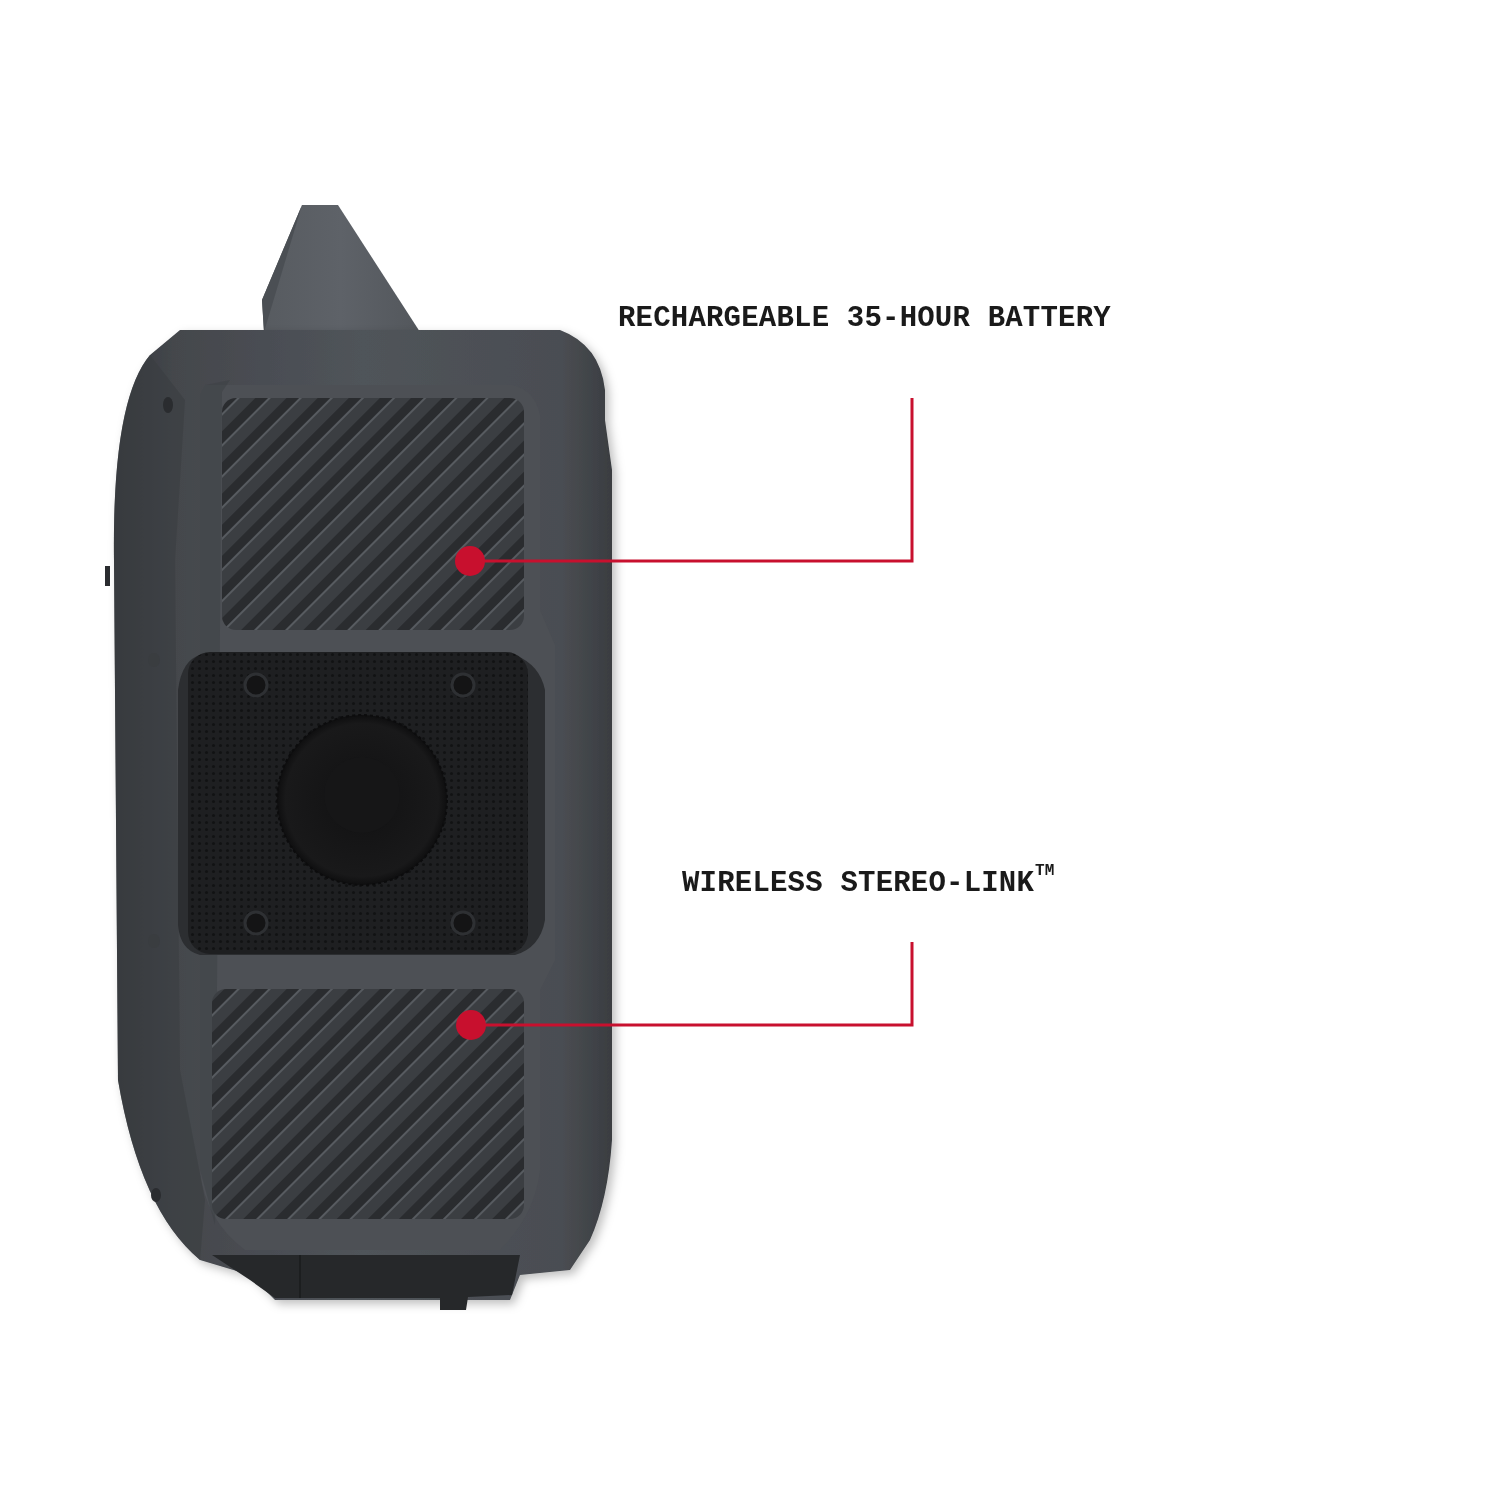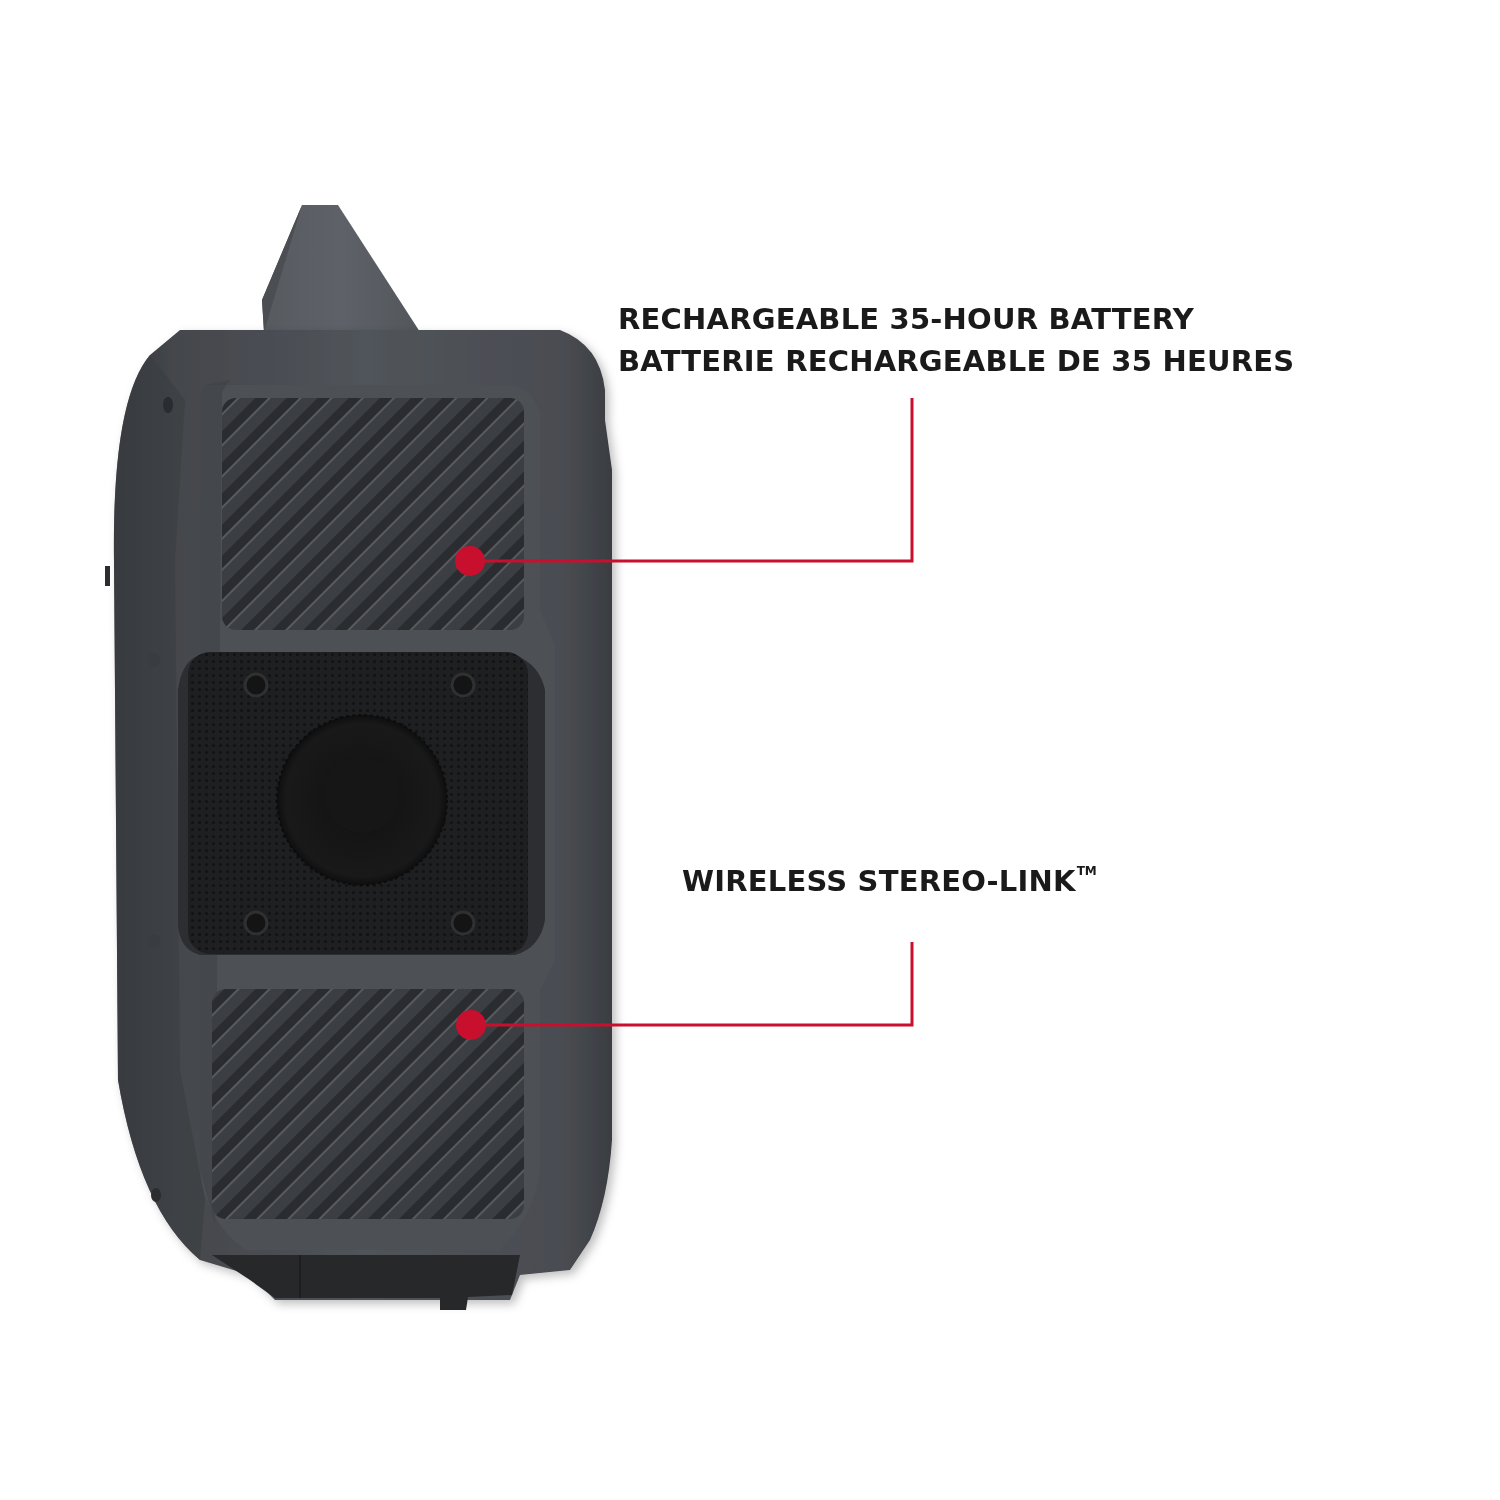--- a/index.html
+++ b/index.html
@@ -1,22 +1,22 @@
 <!DOCTYPE html>
 <html><head>
 <meta charset="utf-8">
 <style>
   html, body { margin: 0; padding: 0; background: #ffffff; }
   body { width: 1500px; height: 1500px; position: relative; overflow: hidden; font-family: "DejaVu Sans", "Liberation Sans", sans-serif; }
   .product { position: absolute; left: 0; top: 0; width: 1500px; height: 1500px; }
   .callout-text { position: absolute; font-family: "DejaVu Sans", sans-serif; font-weight: bold; color: #1a1a1a; text-transform: uppercase; letter-spacing: 0.2px; line-height: 42px; white-space: nowrap; }
-  .callout-text .line { display: block; }
+  .callout-text .line { display: block; font-family: Liberation Mono, monospace; }
   .callout-1 { left: 618px; top: 298px; font-size: 29px; }
   .callout-2 { left: 682px; top: 850px; font-size: 29px; }
-  .sup { font-size: 12px; vertical-align: 16px; letter-spacing: 0; margin-left: 1px; }
+  .sup { font-size: 16px; vertical-align: 16px; letter-spacing: 0; margin-left: 1px; }
 </style>
 </head>
 <body>
 
 <svg class="product" width="1500" height="1500" viewBox="0 0 1500 1500" xmlns="http://www.w3.org/2000/svg">
   <defs>
     <linearGradient id="bodyGrad" x1="0" y1="0" x2="1" y2="0">
       <stop offset="0" stop-color="#34373b"></stop>
       <stop offset="0.12" stop-color="#44474c"></stop>
       <stop offset="0.5" stop-color="#50545a"></stop>
@@ -95,20 +95,19 @@
   </g>
 
   <g>
     <circle cx="471" cy="1025" r="15" fill="#c8102e"></circle>
     <polyline points="471,1025 912,1025 912,942" fill="none" stroke="#c8102e" stroke-width="3"></polyline>
   </g>
 </svg>
 
 <div class="callout-text callout-1">
   <span class="line">RECHARGEABLE 35-HOUR BATTERY</span>
-  <span class="line">BATTERIE RECHARGEABLE DE 35 HEURES</span>
 </div>
 
 <div class="callout-text callout-2">
   <span class="line">
     <span>WIRELESS STEREO-LINK</span><span class="sup">TM</span>
   </span>
 </div>
 
 </body></html>

